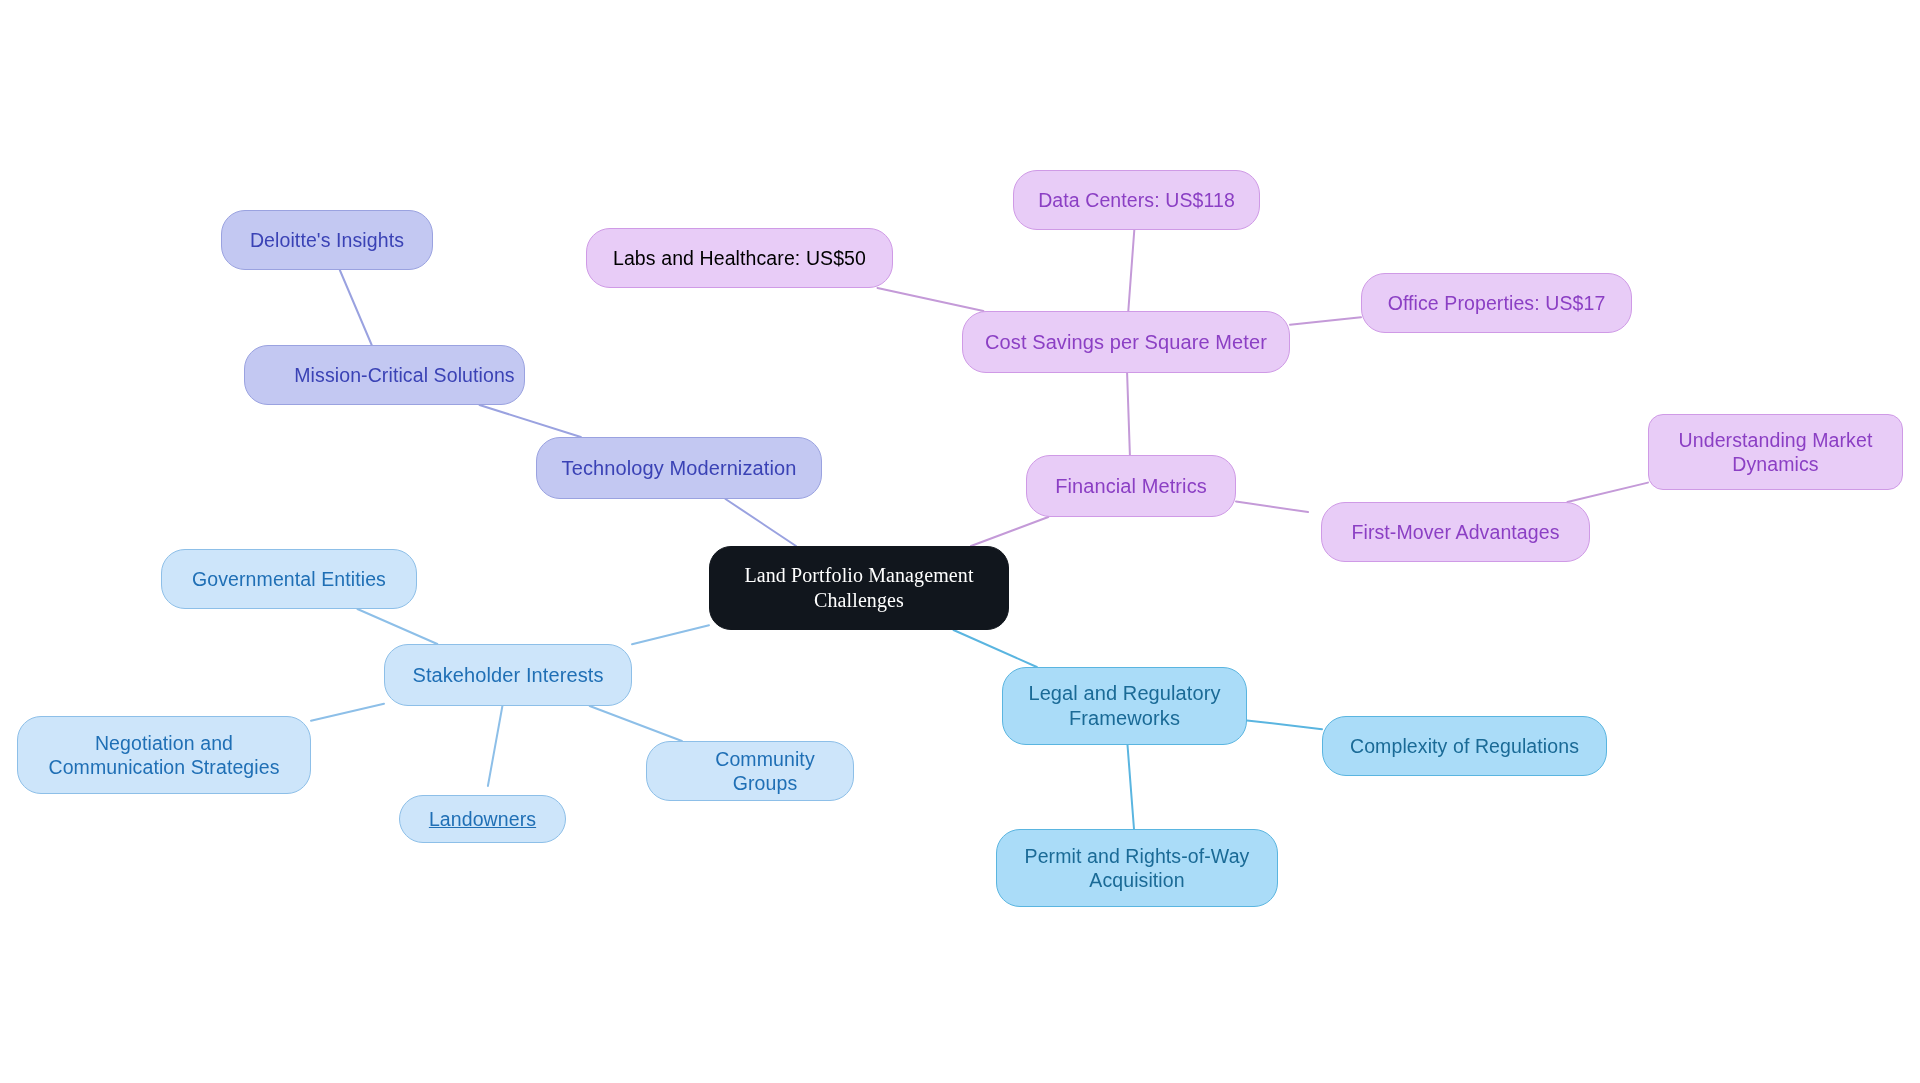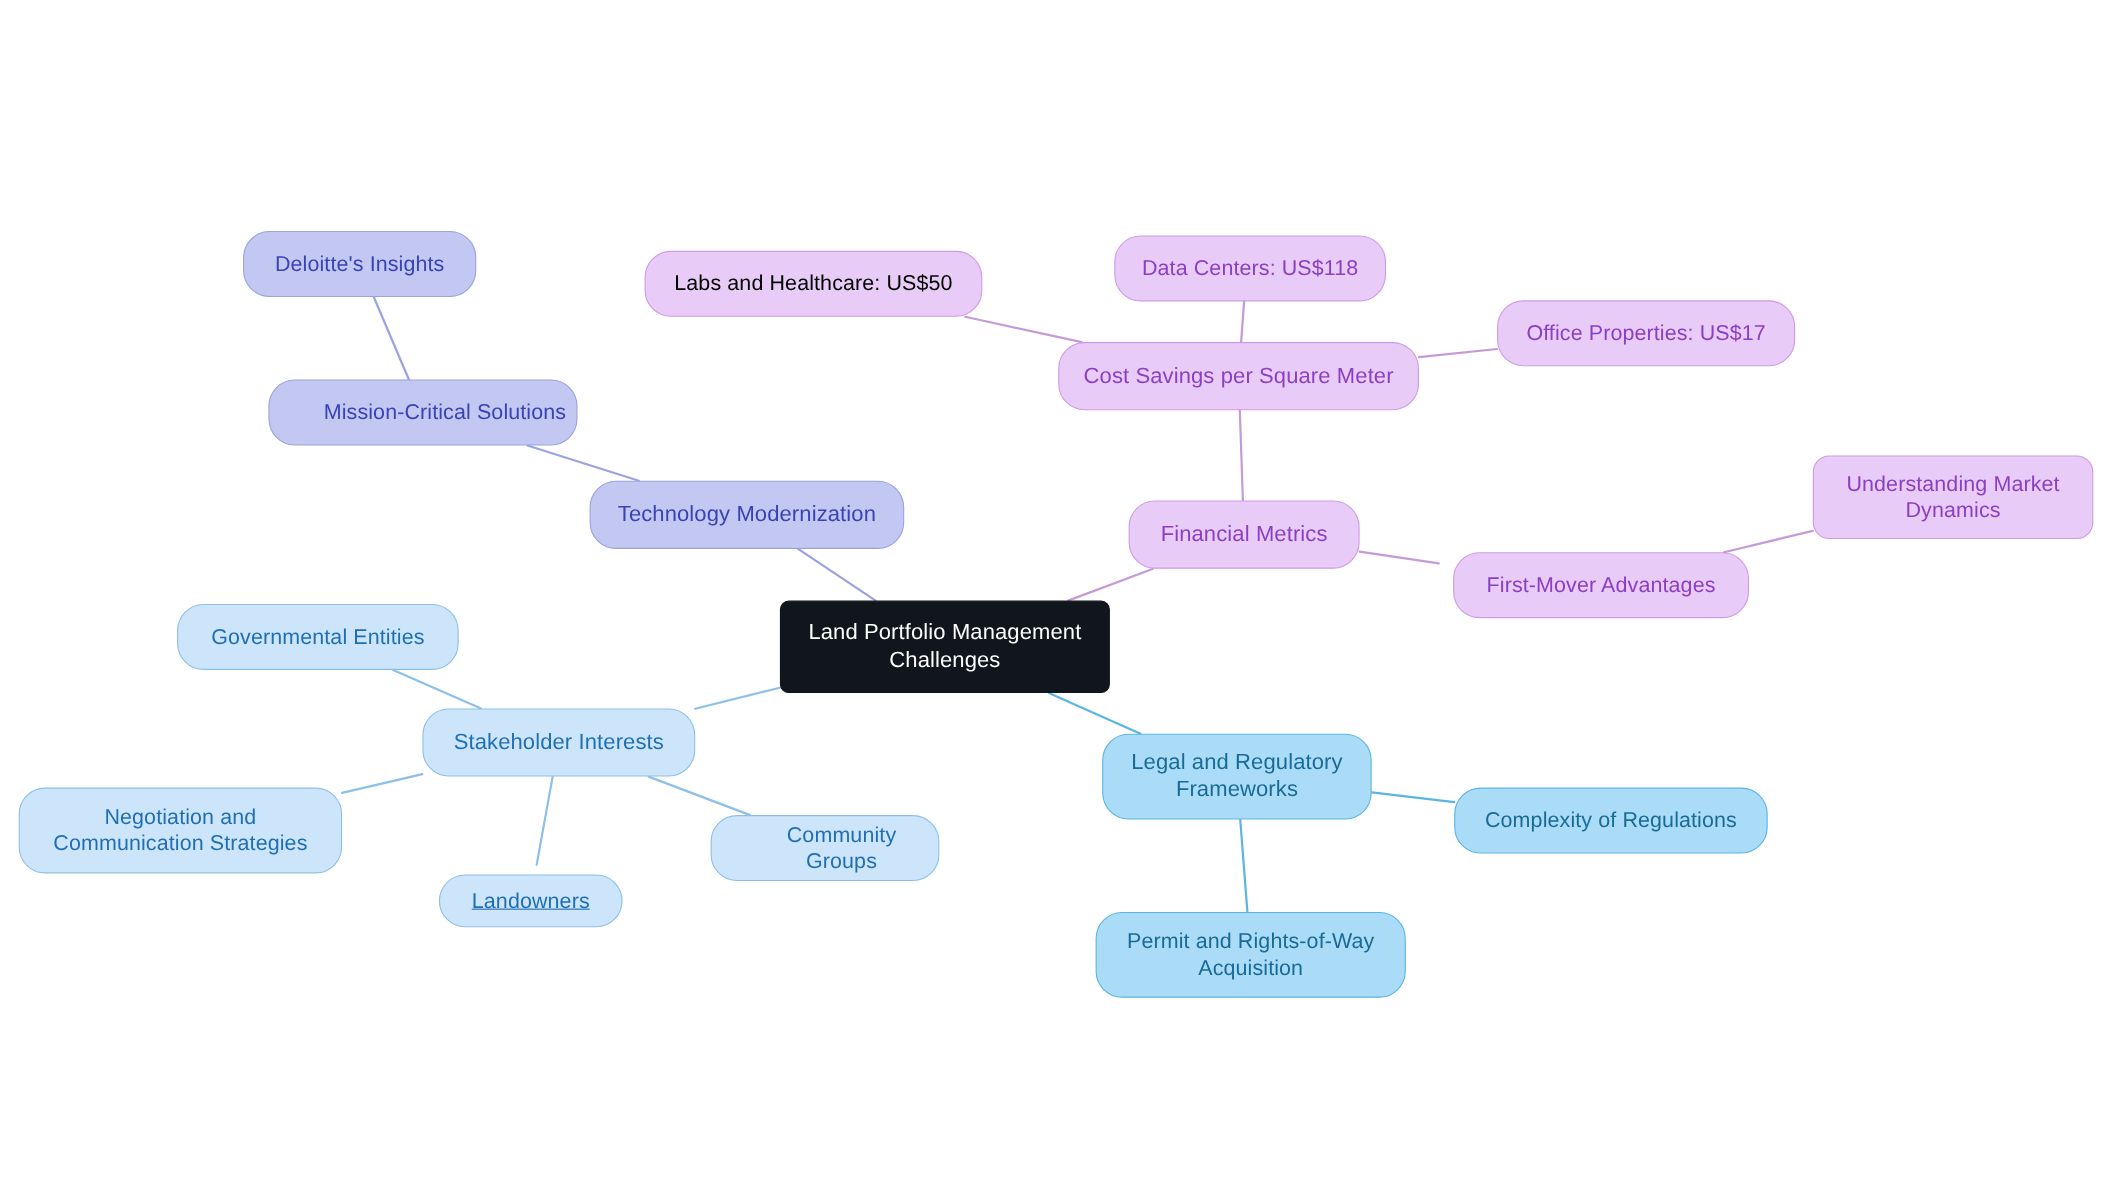--- a/index.html
+++ b/index.html
@@ -37,23 +37,24 @@
     text-align: center;
     border-style: solid;
     border-width: 1px;
     border-radius: 24px;
     line-height: 1.25;
     letter-spacing: 0.1px;
     white-space: pre-line;
     -webkit-font-smoothing: antialiased;
   }
   .node-root {
-    border-radius: 8px;
+    border-radius: 22px;
     font-size: 20px;
     font-weight: 400;
+    font-family: Liberation Serif, serif;
   }
   .node-branch {
     font-size: 20px;
     font-weight: 400;
   }
   .node-leaf {
     font-size: 19.5px;
     font-weight: 400;
   }
   .node-label {
@@ -84,21 +85,21 @@
       <line x1="589.7" y1="706.0" x2="681.9" y2="741.0" stroke="#8dbfe8" stroke-width="2" stroke-linecap="round"></line>
       <line x1="953.5" y1="630.0" x2="1036.8" y2="667.0" stroke="#5ab5e0" stroke-width="2" stroke-linecap="round"></line>
       <line x1="1247.0" y1="720.4" x2="1322.0" y2="729.2" stroke="#5ab5e0" stroke-width="2" stroke-linecap="round"></line>
       <line x1="1127.5" y1="745.0" x2="1134.0" y2="829.0" stroke="#5ab5e0" stroke-width="2" stroke-linecap="round"></line>
     </svg>
   <div id="node-layer">
       <div class="node node-root" style="left: 709px; top: 546px; width: 300px; height: 84px; background: rgb(17, 22, 29); border-color: rgb(17, 22, 29); color: rgb(255, 255, 255);"><span class="node-label">Land Portfolio Management
 Challenges</span></div>
       <div class="node node-branch" style="left: 1026px; top: 455px; width: 210px; height: 62px; background: rgb(232, 204, 247); border-color: rgb(207, 154, 230); color: rgb(139, 63, 196);"><span class="node-label">Financial Metrics</span></div>
       <div class="node node-branch" style="left: 962px; top: 311px; width: 328px; height: 62px; background: rgb(232, 204, 247); border-color: rgb(207, 154, 230); color: rgb(139, 63, 196);"><span class="node-label">Cost Savings per Square Meter</span></div>
-      <div class="node node-leaf" style="left: 1013px; top: 170px; width: 247px; height: 60px; background: rgb(232, 204, 247); border-color: rgb(207, 154, 230); color: rgb(139, 63, 196); margin-top: 44px;"><span class="node-label">Data Centers: US$118</span></div>
+      <div class="node node-leaf" style="left: 1013px; top: 170px; width: 247px; height: 60px; background: rgb(232, 204, 247); border-color: rgb(207, 154, 230); color: rgb(139, 63, 196);"><span class="node-label">Data Centers: US$118</span></div>
       <div class="node node-leaf" style="left: 586px; top: 228px; width: 307px; height: 60px; background: rgb(232, 204, 247); border-color: rgb(207, 154, 230); color: #000000;"><span class="node-label">Labs and Healthcare: US$50</span></div>
       <div class="node node-leaf" style="left: 1361px; top: 273px; width: 271px; height: 60px; background: rgb(232, 204, 247); border-color: rgb(207, 154, 230); color: rgb(139, 63, 196);"><span class="node-label">Office Properties: US$17</span></div>
       <div class="node node-leaf" style="left: 1308px; top: 502px; width: 269px; height: 60px; background: rgb(232, 204, 247); border-color: rgb(207, 154, 230); color: rgb(139, 63, 196); margin-left: 13px;"><span class="node-label">First-Mover Advantages</span></div>
       <div class="node node-leaf" style="left: 1648px; top: 414px; width: 255px; height: 76px; background: rgb(232, 204, 247); border-color: rgb(207, 154, 230); color: rgb(139, 63, 196); border-radius: 15px;"><span class="node-label">Understanding Market
 Dynamics</span></div>
       <div class="node node-branch" style="left: 536px; top: 437px; width: 286px; height: 62px; background: rgb(195, 200, 242); border-color: rgb(154, 162, 224); color: rgb(58, 66, 181); justify-content: center;"><span class="node-label">Technology Modernization</span></div>
       <div class="node node-leaf" style="left: 244px; top: 345px; width: 281px; height: 60px; background: rgb(195, 200, 242); border-color: rgb(154, 162, 224); color: rgb(58, 66, 181); padding-left: 40px;"><span class="node-label">Mission-Critical Solutions</span></div>
       <div class="node node-leaf" style="left: 221px; top: 210px; width: 212px; height: 60px; background: rgb(195, 200, 242); border-color: rgb(154, 162, 224); color: rgb(58, 66, 181);"><span class="node-label">Deloitte's Insights</span></div>
       <div class="node node-branch" style="left: 384px; top: 644px; width: 248px; height: 62px; background: rgb(205, 229, 250); border-color: rgb(141, 191, 232); color: rgb(31, 111, 181);"><span class="node-label">Stakeholder Interests</span></div>
       <div class="node node-leaf" style="left: 161px; top: 549px; width: 256px; height: 60px; background: rgb(205, 229, 250); border-color: rgb(141, 191, 232); color: rgb(31, 111, 181);"><span class="node-label">Governmental Entities</span></div>

